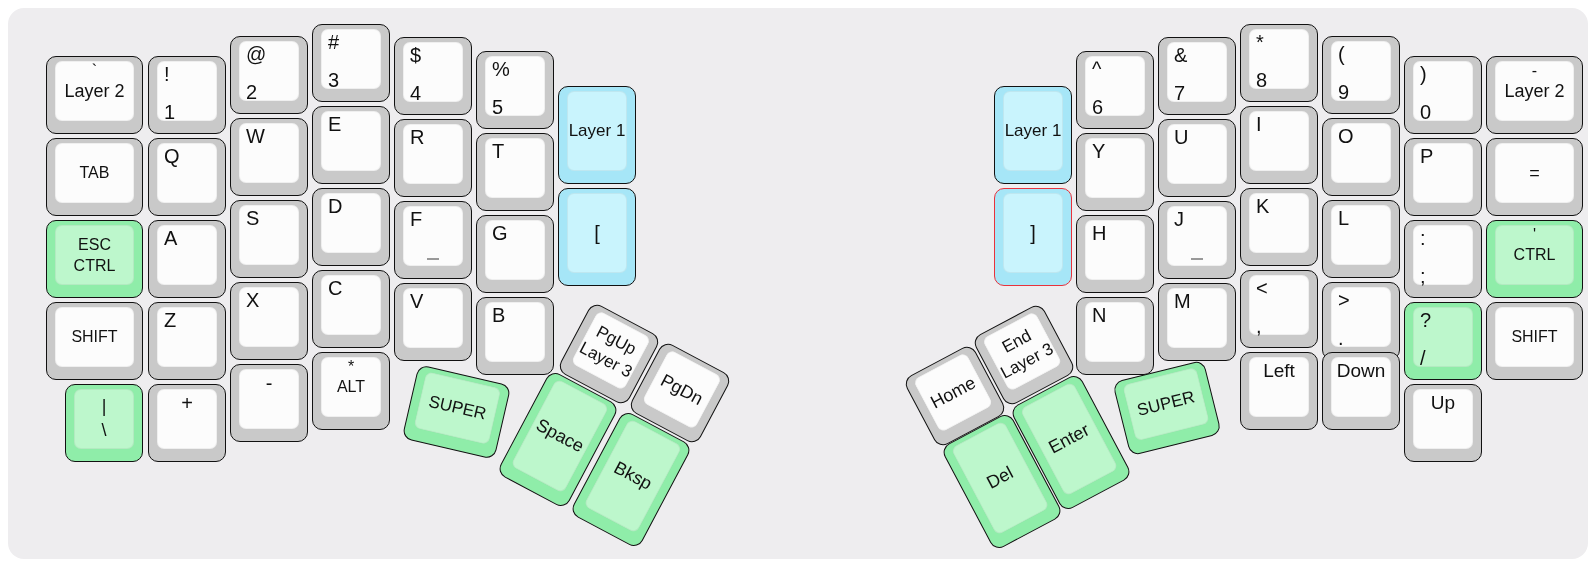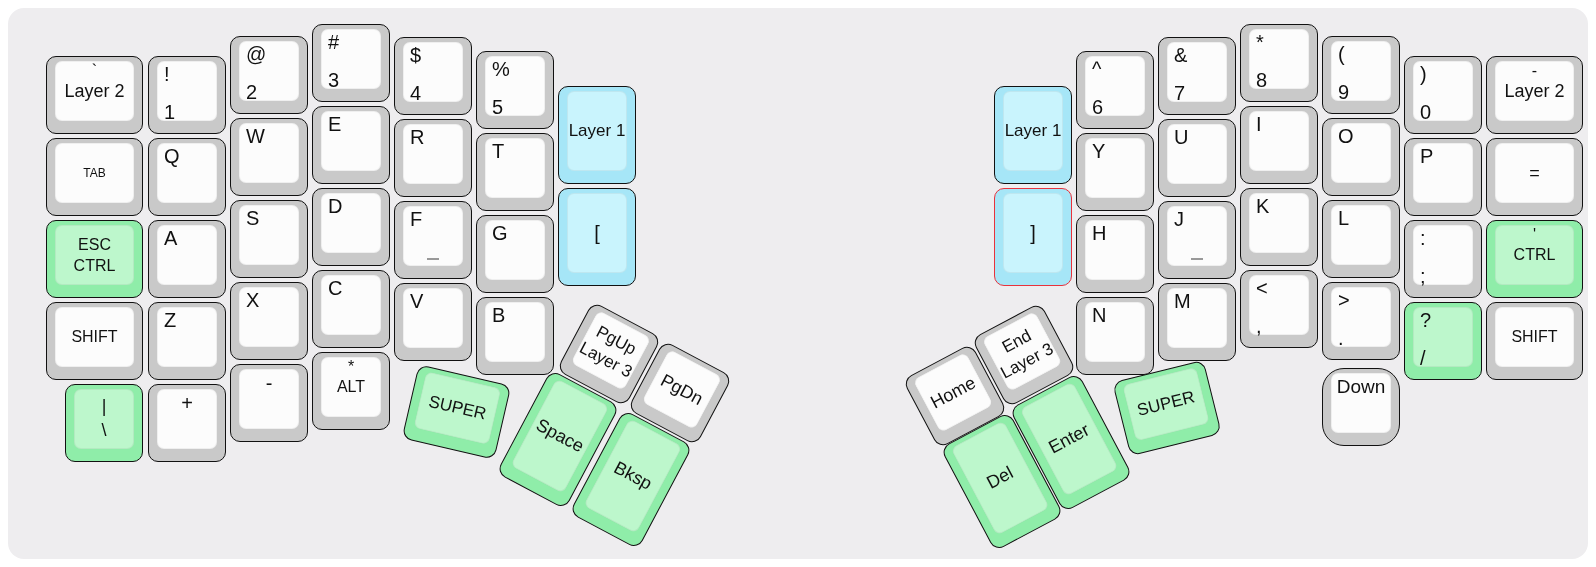--- a/index.html
+++ b/index.html
@@ -44,21 +44,21 @@
 <div id="stage" style="background: rgb(255, 255, 255);">
   <div id="keyboard-panel" style="background: rgb(238, 237, 239);">
       <div class="key white" style="left: 38px; top: 48px; width: 97px; height: 78px;">
         <div class="cap accent2">
           <span class="lg accent2-l0">`</span>
           <span class="lg accent2-l1" style="font-size: 18px;">Layer 2</span>
         </div>
       </div>
       <div class="key white" style="left: 38px; top: 130px; width: 97px; height: 78px;">
         <div class="cap word">
-          <span class="lg word-l0" style="font-size: 12px;">TAB</span>
+          <span class="lg word-l0" style="font-size: 16px;">TAB</span>
         </div>
       </div>
       <div class="key green" style="left: 38px; top: 212px; width: 97px; height: 78px;">
         <div class="cap word2">
           <span class="lg word2-l0" style="font-size: 16px;">ESC</span>
           <span class="lg word2-l1" style="font-size: 16px;">CTRL</span>
         </div>
       </div>
       <div class="key white" style="left: 38px; top: 294px; width: 97px; height: 78px;">
         <div class="cap word">
@@ -297,20 +297,25 @@
         <div class="cap letter">
           <span class="lg letter-l0">K</span>
         </div>
       </div>
       <div class="key white" style="left: 1232px; top: 262px; width: 78px; height: 78px;">
         <div class="cap sym2">
           <span class="lg sym2-l0">&lt;</span>
           <span class="lg sym2-l1">,</span>
         </div>
       </div>
+      <div class="key white" style="left: 1232px; top: 344px; width: 78px; height: 78px;">
+        <div class="cap topword">
+          <span class="lg topword-l0" style="font-size: 19px;">Left</span>
+        </div>
+      </div>
       <div class="key white" style="left: 1314px; top: 28px; width: 78px; height: 78px;">
         <div class="cap sym2">
           <span class="lg sym2-l0">(</span>
           <span class="lg sym2-l1">9</span>
         </div>
       </div>
       <div class="key white" style="left: 1314px; top: 110px; width: 78px; height: 78px;">
         <div class="cap letter">
           <span class="lg letter-l0">O</span>
         </div>
@@ -319,21 +324,21 @@
         <div class="cap letter">
           <span class="lg letter-l0">L</span>
         </div>
       </div>
       <div class="key white" style="left: 1314px; top: 274px; width: 78px; height: 78px;">
         <div class="cap sym2">
           <span class="lg sym2-l0">&gt;</span>
           <span class="lg sym2-l1">.</span>
         </div>
       </div>
-      <div class="key white" style="left: 1314px; top: 360px; width: 78px; height: 78px; border-radius: 22px;">
+      <div class="key white" style="left: 1314px; top: 344px; width: 78px; height: 78px;">
         <div class="cap topword">
           <span class="lg topword-l0" style="font-size: 19px;">Down</span>
         </div>
       </div>
       <div class="key white" style="left: 1396px; top: 48px; width: 78px; height: 78px;">
         <div class="cap sym2">
           <span class="lg sym2-l0">)</span>
           <span class="lg sym2-l1">0</span>
         </div>
       </div>
@@ -345,20 +350,25 @@
       <div class="key white" style="left: 1396px; top: 212px; width: 78px; height: 78px;">
         <div class="cap sym2">
           <span class="lg sym2-l0">:</span>
           <span class="lg sym2-l1">;</span>
         </div>
       </div>
       <div class="key green" style="left: 1396px; top: 294px; width: 78px; height: 78px;">
         <div class="cap sym2">
           <span class="lg sym2-l0">?</span>
           <span class="lg sym2-l1">/</span>
+        </div>
+      </div>
+      <div class="key white" style="left: 1396px; top: 376px; width: 78px; height: 78px;">
+        <div class="cap topword">
+          <span class="lg topword-l0" style="font-size: 19px;">Up</span>
         </div>
       </div>
       <div class="key white" style="left: 1478px; top: 48px; width: 97px; height: 78px;">
         <div class="cap accent2">
           <span class="lg accent2-l0">-</span>
           <span class="lg accent2-l1" style="font-size: 18px;">Layer 2</span>
         </div>
       </div>
       <div class="key white" style="left: 1478px; top: 130px; width: 97px; height: 78px;">
         <div class="cap word">

